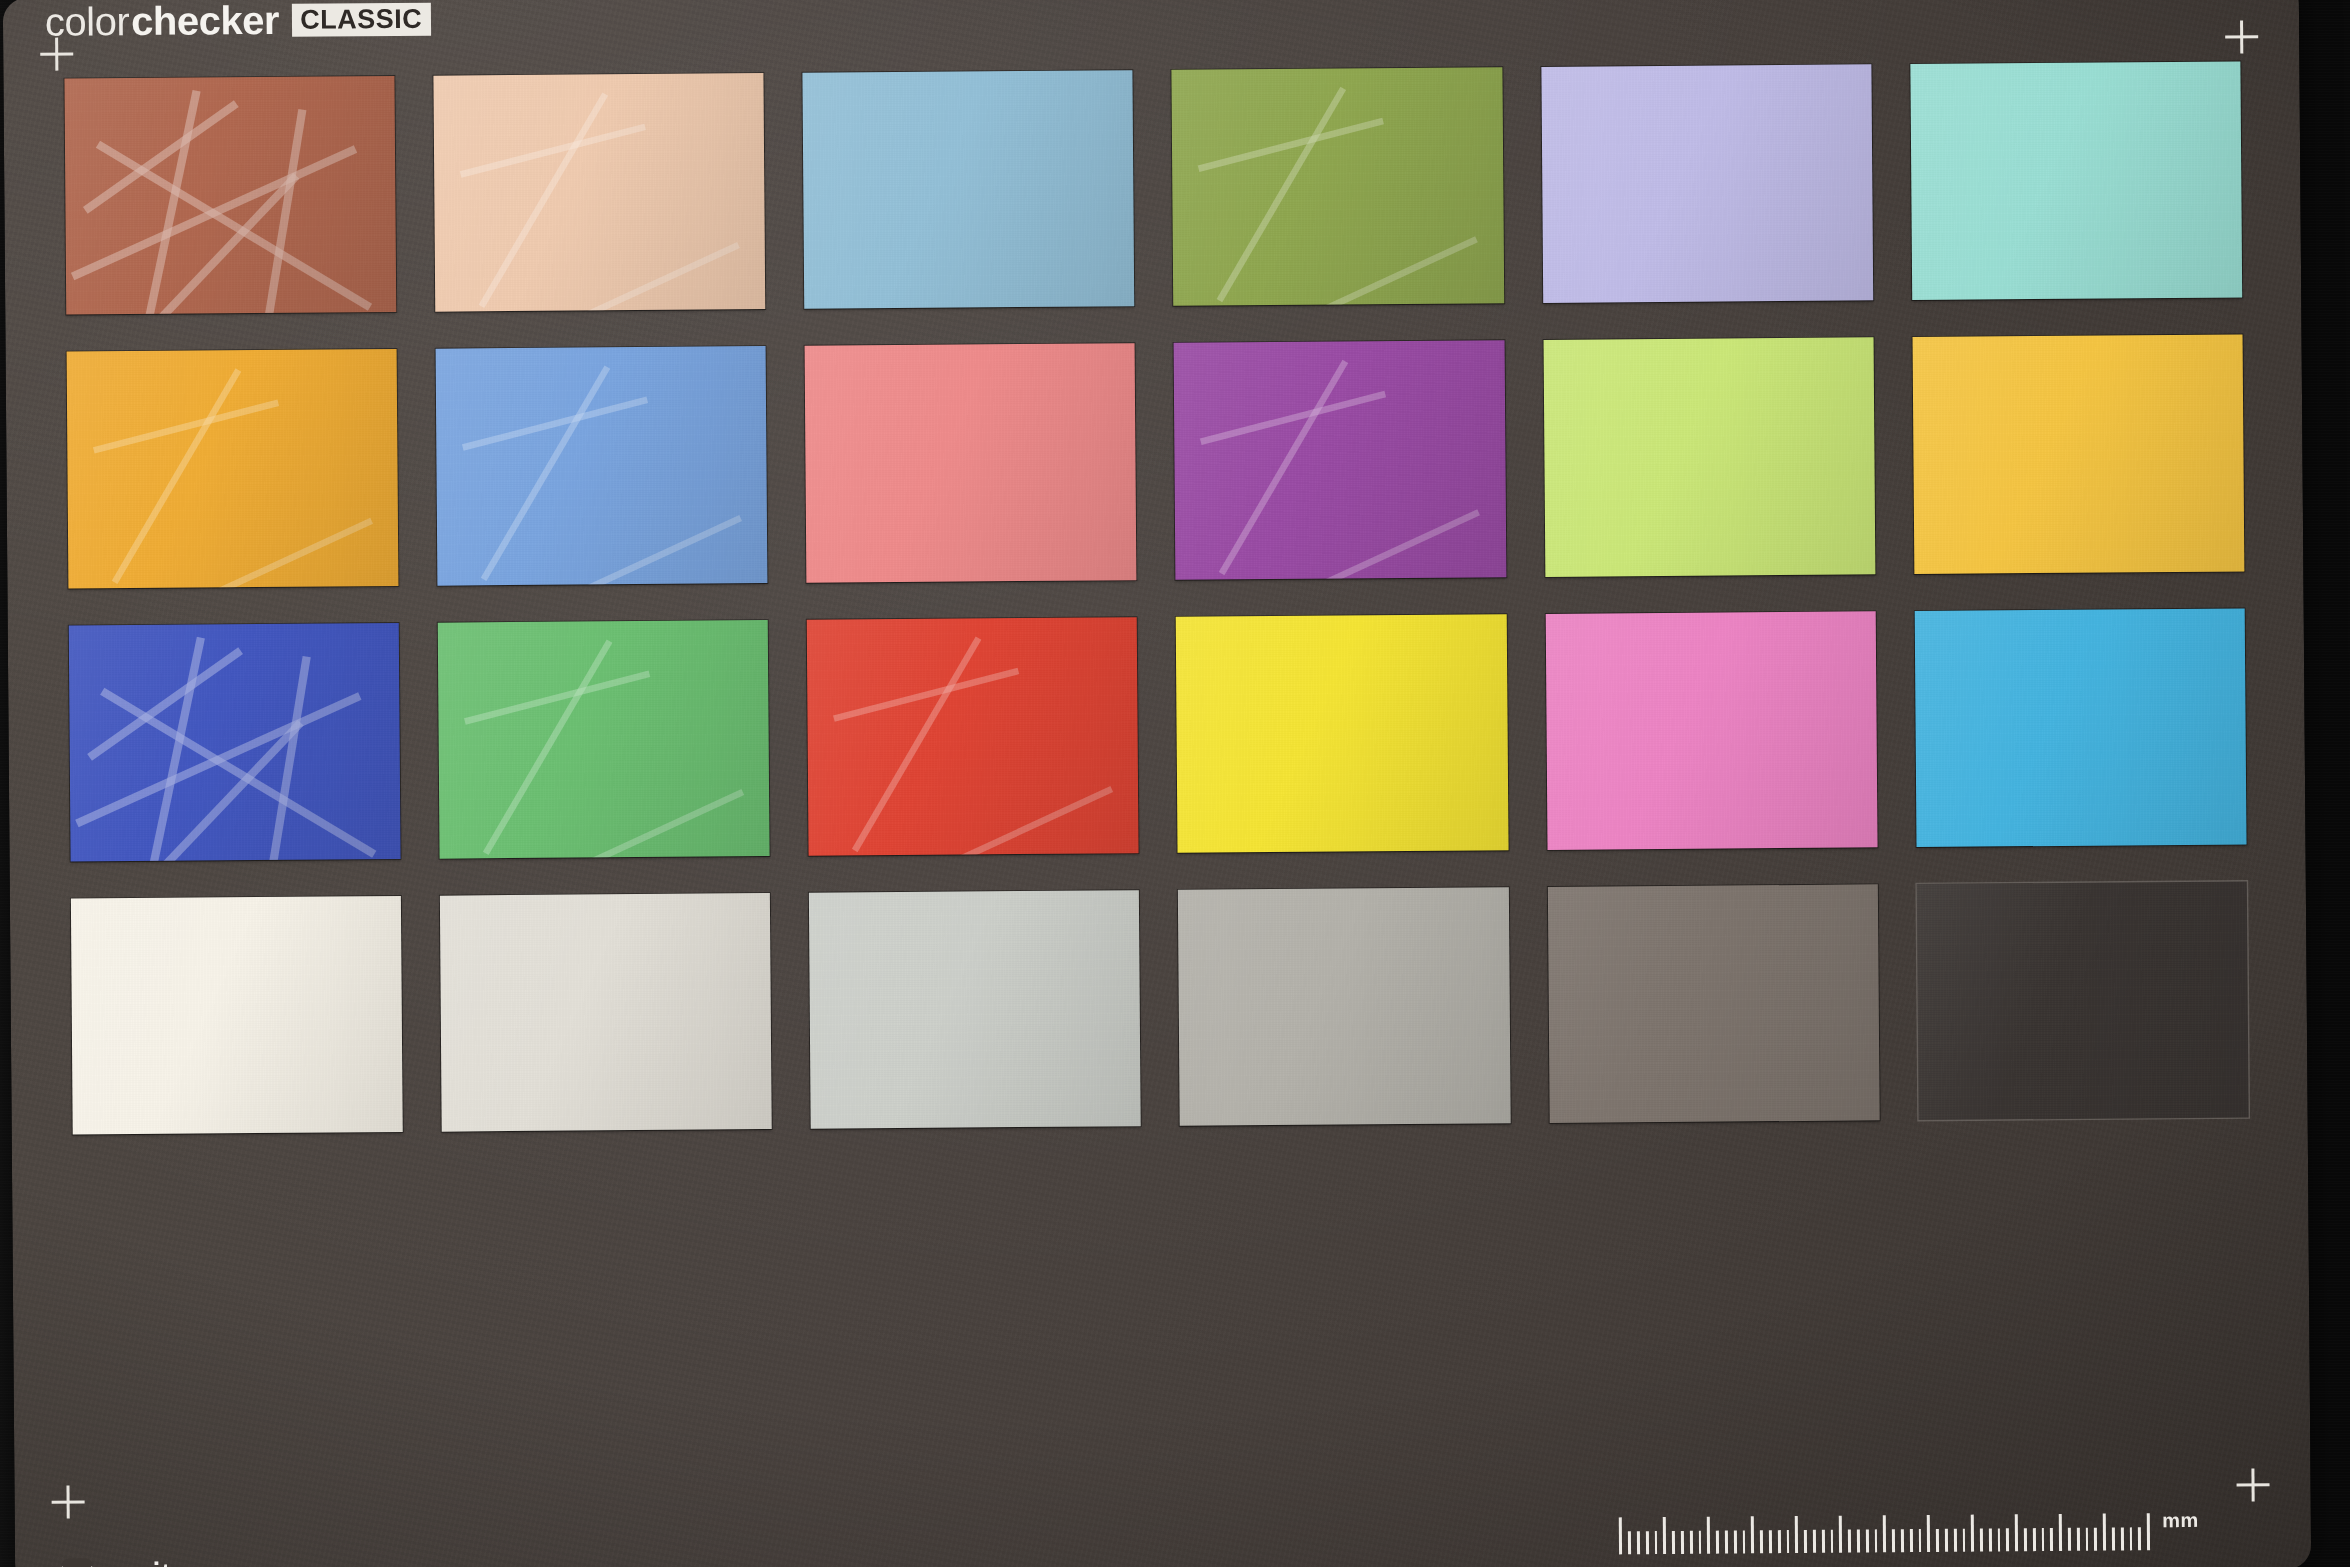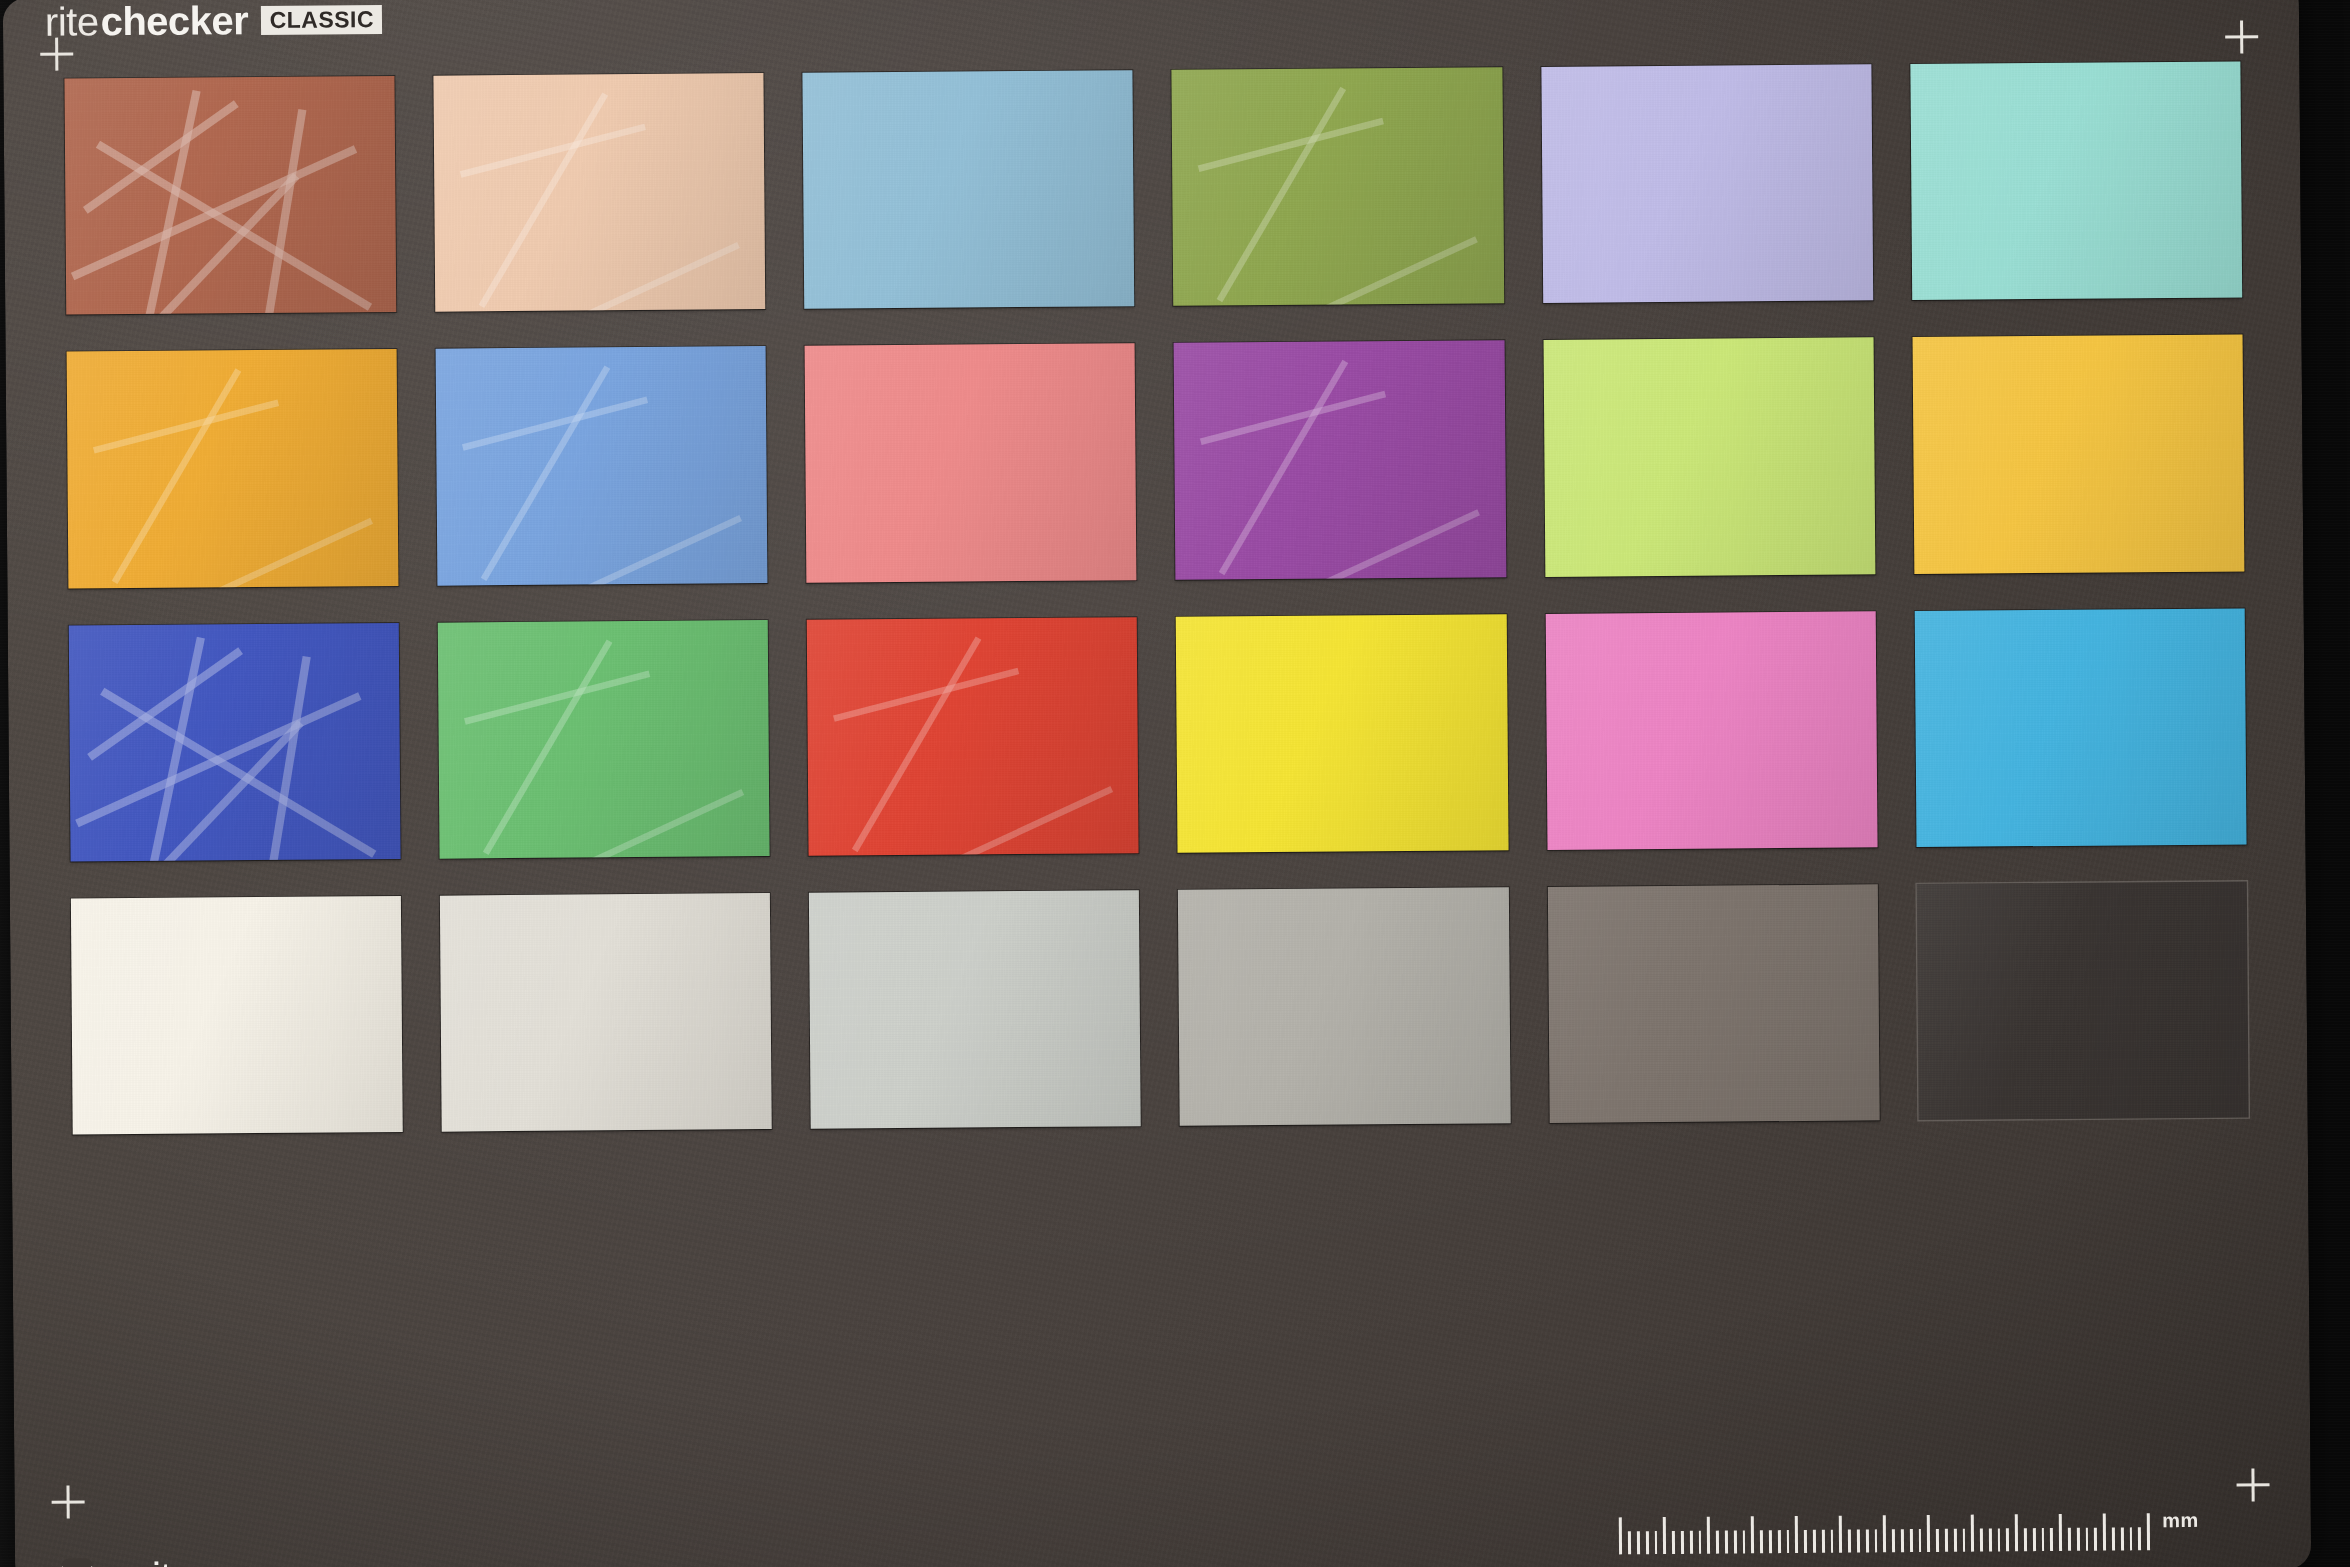--- a/index.html
+++ b/index.html
@@ -29,21 +29,21 @@
       repeating-linear-gradient(104deg,rgba(255,255,255,.018) 0 1.8px,rgba(0,0,0,.02) 1.8px 4.6px),
       repeating-linear-gradient(12deg,rgba(0,0,0,.03) 0 2.8px,rgba(255,255,255,.012) 2.8px 6.4px);}
   .board-vig{position:absolute;inset:0;border-radius:24px;
     background:radial-gradient(110% 90% at 45% 40%,rgba(255,255,255,.04) 0%,rgba(0,0,0,0) 55%,rgba(0,0,0,.30) 100%);}
 
   
   .brand{position:absolute;left:42px;top:1.8px;display:flex;align-items:center;gap:13px;
     white-space:nowrap;z-index:6;}
   .brand .w1{color:#ece9e4;font-size:40px;letter-spacing:-0.5px;font-weight:400;}
   .brand .w2{color:#f5f3ef;font-size:40px;letter-spacing:-0.5px;font-weight:700;margin-left:-11px;}
-  .brand .tagbox{background:#ece9e3;color:#2f2a27;font-size:23px;font-weight:600;
+  .brand .tagbox{background:#ece9e3;color:#2f2a27;font-size:27px;font-weight:600;
     letter-spacing:0.5px;padding:1.8px 8.3px 2.8px 8.3px;line-height:1.05;}
 
   
   .xrite{position:absolute;left:42px;bottom:-13px;display:flex;align-items:center;gap:8.3px;z-index:6;}
   .xrite .mark{width:40px;height:40px;flex:0 0 auto;}
   .xrite .xtxt{color:#f0ede8;font-size:42px;font-weight:400;letter-spacing:-0.9px;line-height:1;}
 
   
   .ruler{position:absolute;right:112px;bottom:20px;display:flex;align-items:flex-end;gap:6.4px;z-index:6;}
   .ticks{display:flex;align-items:flex-end;height:37px;gap:0;}
@@ -83,21 +83,21 @@
 <div id="scene">
 
   <div class="backdrop">
     <div class="backdrop-tex"></div>
   </div>
 
   <div class="board">
     <div class="board-tex"></div>
 
     <div class="brand">
-      <span class="w1">rite</span>
+      <span class="w1">color</span>
       <span class="w2">checker</span>
       <span class="tagbox">CLASSIC</span>
     </div>
 
     <div class="cross" style="left:37px;top:40px;"></div>
     <div class="cross" style="left:2222px;top:40px;"></div>
     <div class="cross" style="left:37px;top:1488px;"></div>
     <div class="cross" style="left:2222px;top:1488px;"></div>
 
     <div class="grid" id="patch-grid">

